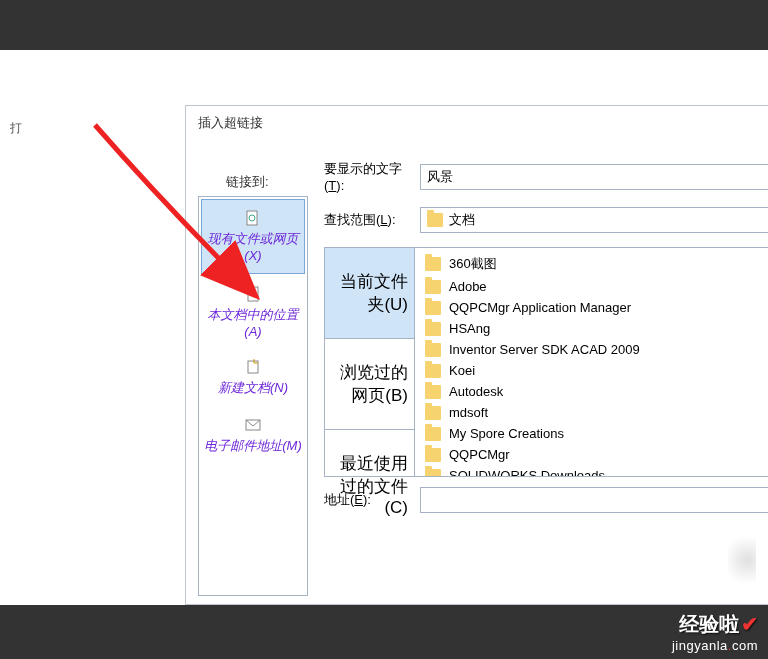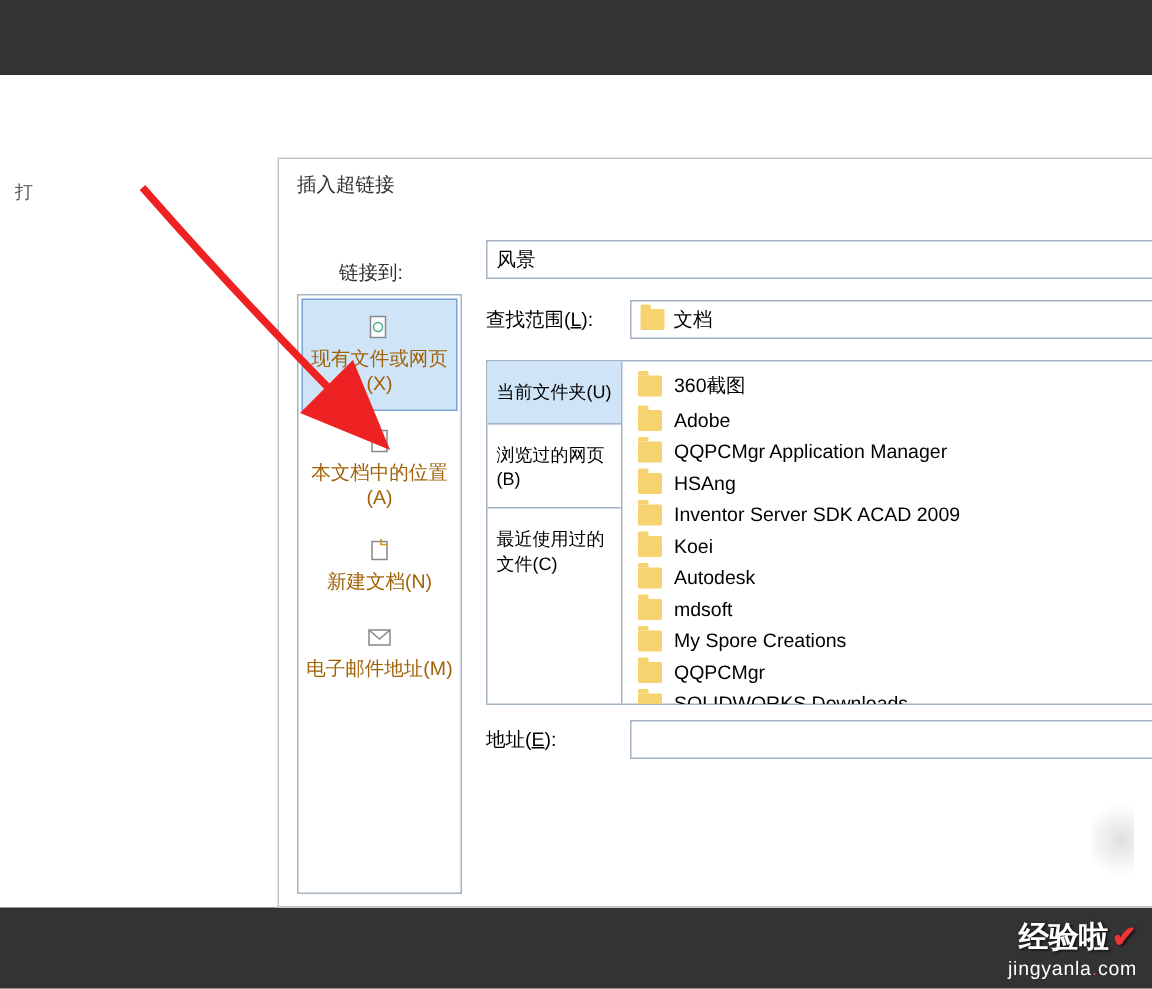--- a/index.html
+++ b/index.html
@@ -58,23 +58,24 @@
   border: 1px solid #a5b3c4;
   margin-top: 56px;
   display: flex;
   flex-direction: column;
   height: 400px;
 }
 .left-btn {
   padding: 10px 4px;
   text-align: center;
   font-size: 13px;
-  color: #a16207;
+  color: #6d28d9;
   cursor: pointer;
   border-bottom: 0;
+  font-style: italic;
 }
 .left-btn.sel {
   background: #cfe4f7;
   border: 1px solid #7aa7d8;
   margin: 2px;
 }
 .left-btn .ic {
   display: block;
   margin: 0 auto 4px;
   width: 16px; height: 16px;
@@ -129,23 +130,23 @@
   border: 1px solid #a5b3c4;
   height: 230px;
 }
 .browse-tabs {
   width: 90px;
   border-right: 1px solid #a5b3c4;
   display: flex;
   flex-direction: column;
 }
 .btab {
-  padding: 12px 6px;
-  text-align: left;
-  font-size: 12px;
+  padding: 22px 6px;
+  text-align: right;
+  font-size: 17px;
   border-bottom: 1px solid #a5b3c4;
   cursor: pointer;
 }
 .btab.sel {
   background: #cfe4f7;
 }
 .btab:last-child { border-bottom: 0; }
 .file-list {
   flex: 1;
   overflow-y: auto;
@@ -251,20 +252,23 @@
         <svg class="ic" viewBox="0 0 16 16">
             <rect x="1" y="3" width="14" height="10" fill="#fff" stroke="#888"></rect>
             <path d="M1 3 L8 9 L15 3" fill="none" stroke="#888"></path>
           </svg>
         <span>电子邮件地址(</span><span class="u">M</span>)
       </div>
     </div>
 
     <div class="right-col">
       <div class="row">
+        <div class="row-label">
+          <span>要显示的文字(</span><span class="u">T</span>):
+        </div>
         <input class="txt-input" value="风景" style="">
       </div>
 
       <div class="row">
         <div class="row-label">
           <span>查找范围(</span><span class="u">L</span>):
         </div>
         <div class="lookup-box">
           <span class="folder-glyph"></span>
           <span>文档</span>

